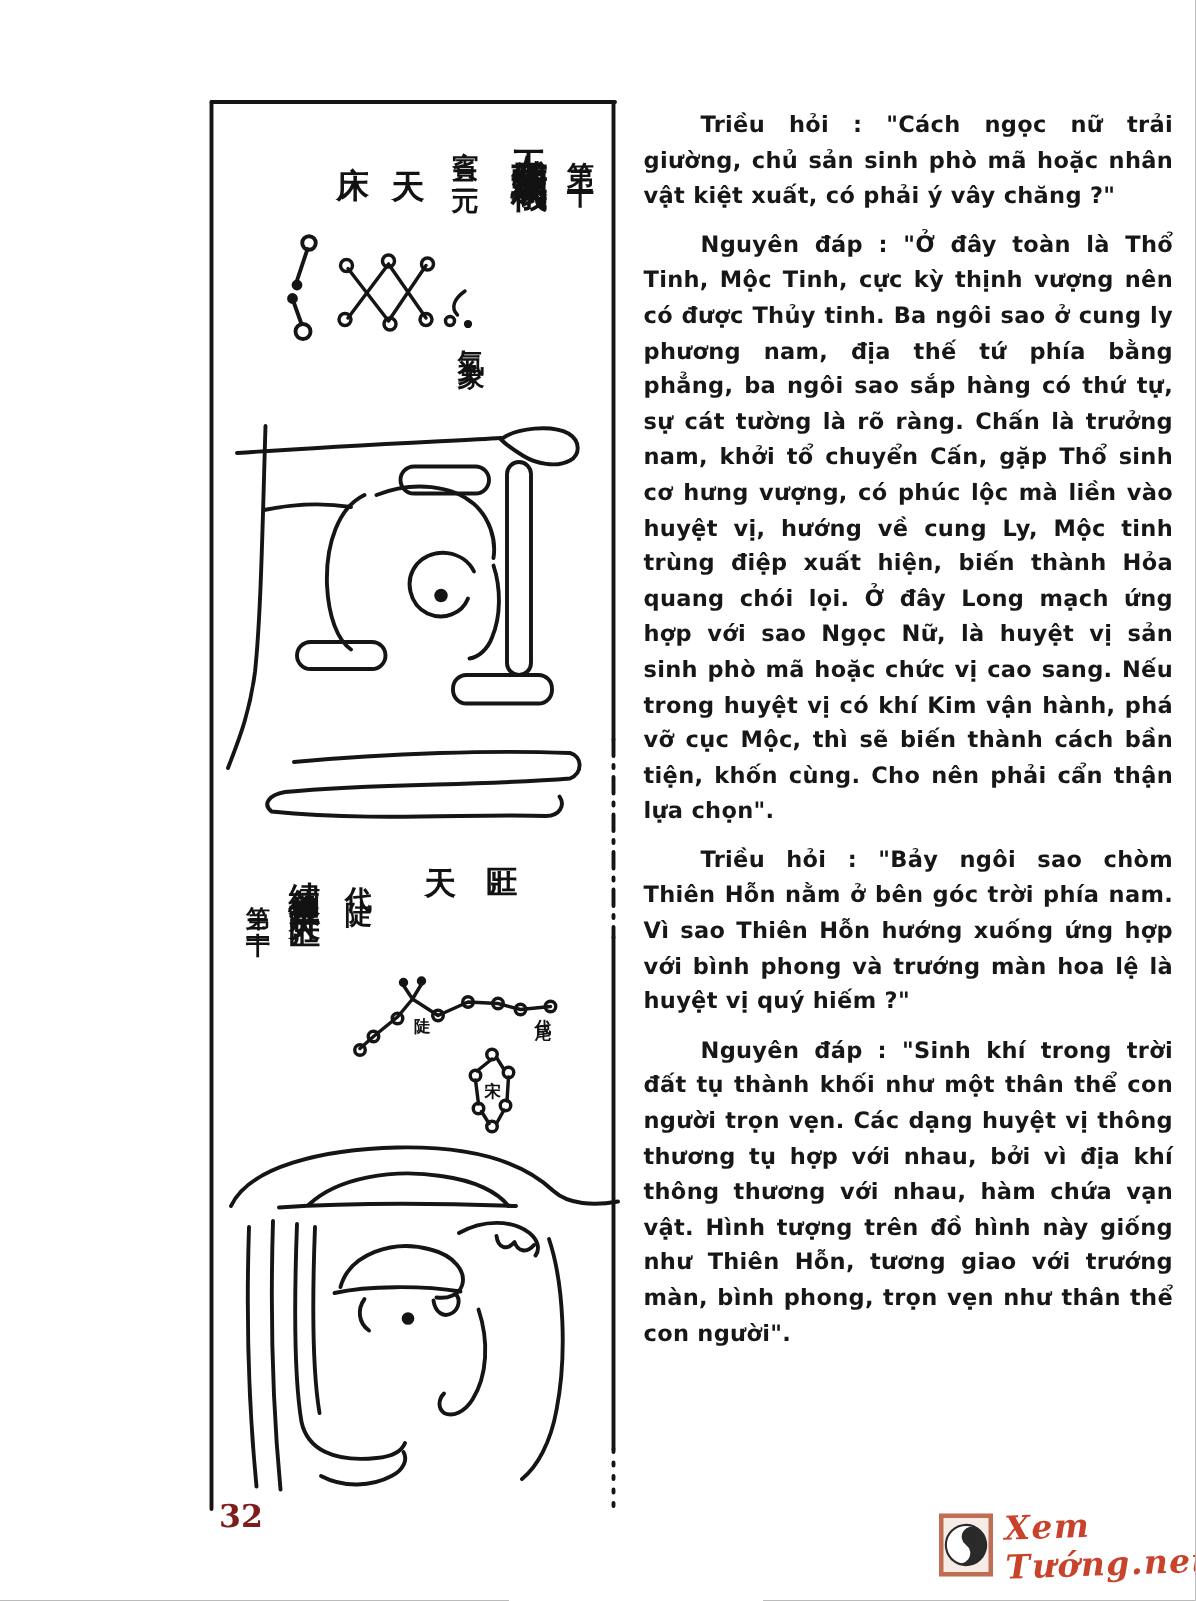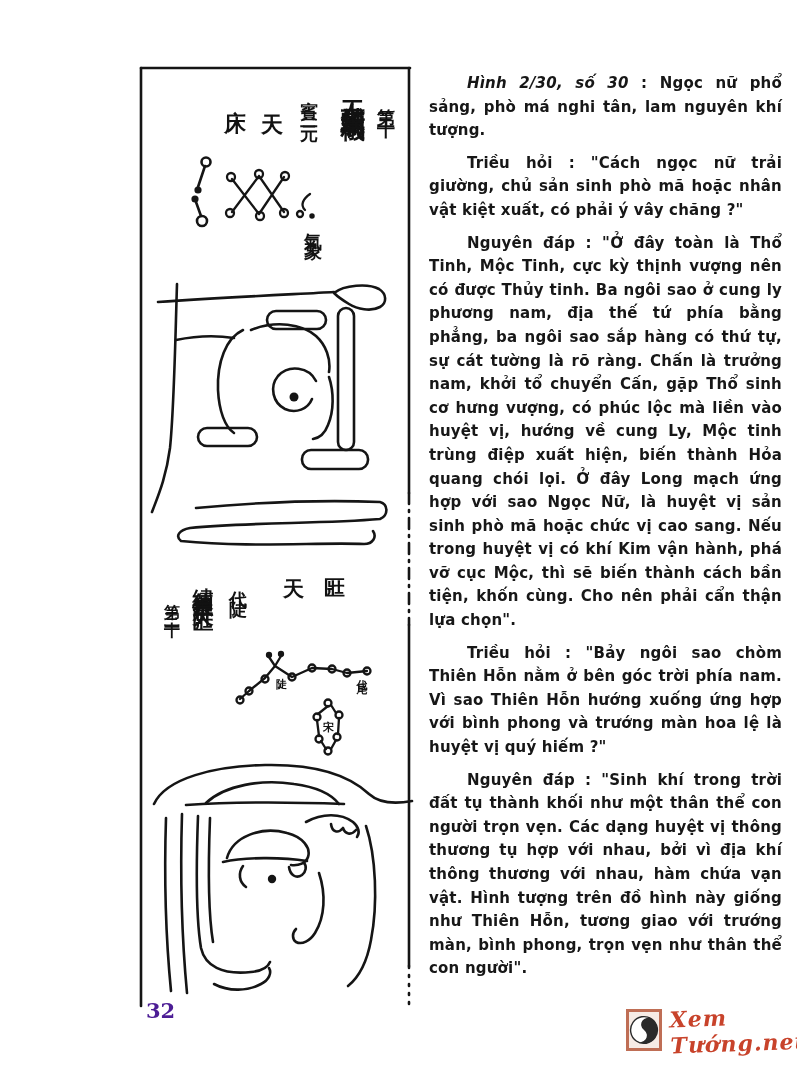--- a/index.html
+++ b/index.html
@@ -11,21 +11,21 @@
               text-align:justify;text-indent:38px;color:#171717;letter-spacing:.2px;}
   #text-col p .lead{font-style:italic;}
   
   #figure-area{position:absolute;left:128px;top:63px;width:292px;height:952px;}
   #figure-svg{position:absolute;left:0;top:0;}
   .vcol{position:absolute;writing-mode:vertical-rl;text-orientation:upright;
         font-family:"DejaVu Sans",sans-serif;font-weight:bold;color:#121212;line-height:1;}
   .hlabel{position:absolute;font-weight:bold;color:#121212;font-family:"DejaVu Sans",sans-serif;}
   
   #page-number{position:absolute;left:146px;top:998px;font-family:"DejaVu Serif",serif;
-               font-size:21px;font-weight:bold;color:#4c1d95;}
+               font-size:21px;font-weight:bold;color:#7f1d1d;}
   #watermark{position:absolute;left:626px;top:1004px;display:flex;align-items:center;gap:8px;}
   #wm-box{width:42px;height:42px;border:3px solid #bf6e55;background:#f6ebe5;
           display:flex;align-items:center;justify-content:center;box-sizing:border-box;}
   #wm-text{font-family:"DejaVu Serif",serif;font-style:italic;font-weight:bold;
            font-size:22px;color:#c8432b;transform:rotate(-2deg);letter-spacing:1px;}
 </style>
 </head>
 <body>
 
 <div id="page">
@@ -141,21 +141,20 @@
     <div class="vcol" style="left:64px;top:508px;font-size:21px;letter-spacing:5px;">繡幕銀屏天匨</div>
     <div class="vcol" style="left:101px;top:514px;font-size:18px;letter-spacing:8px;">代陡</div>
     <div class="hlabel" style="left:155px;top:512px;font-size:21px;">天</div>
     <div class="hlabel" style="left:196px;top:511px;font-size:21px;">匨</div>
     <div class="hlabel" style="left:148px;top:614px;font-size:11px;">陡</div>
     <div class="vcol" style="left:228px;top:608px;font-size:11px;letter-spacing:4px;">代尾</div>
     <div class="hlabel" style="left:195px;top:657px;font-size:11px;">宋</div>
   </div>
 
   <div id="text-col">
-    <p><span class="lead">Hình 2/30, số 30</span><span> : Ngọc nữ phổ sảng, phò má nghi tân, lam nguyên khí tượng.</span></p>
     <p><span>Triều hỏi : "Cách ngọc nữ trải giường, chủ sản sinh phò mã hoặc nhân vật kiệt xuất, có phải ý vây chăng ?"</span></p>
     <p><span>Nguyên đáp : "Ở đây toàn là Thổ Tinh, Mộc Tinh, cực kỳ thịnh vượng nên có được Thủy tinh. Ba ngôi sao ở cung ly phương nam, địa thế tứ phía bằng phẳng, ba ngôi sao sắp hàng có thứ tự, sự cát tường là rõ ràng. Chấn là trưởng nam, khởi tổ chuyển Cấn, gặp Thổ sinh cơ hưng vượng, có phúc lộc mà liền vào huyệt vị, hướng về cung Ly, Mộc tinh trùng điệp xuất hiện, biến thành Hỏa quang chói lọi. Ở đây Long mạch ứng hợp với sao Ngọc Nữ, là huyệt vị sản sinh phò mã hoặc chức vị cao sang. Nếu trong huyệt vị có khí Kim vận hành, phá vỡ cục Mộc, thì sẽ biến thành cách bần tiện, khốn cùng. Cho nên phải cẩn thận lựa chọn".</span></p>
     <p><span>Triều hỏi : "Bảy ngôi sao chòm Thiên Hỗn nằm ở bên góc trời phía nam. Vì sao Thiên Hỗn hướng xuống ứng hợp với bình phong và trướng màn hoa lệ là huyệt vị quý hiếm ?"</span></p>
     <p><span>Nguyên đáp : "Sinh khí trong trời đất tụ thành khối như một thân thể con người trọn vẹn. Các dạng huyệt vị thông thương tụ hợp với nhau, bởi vì địa khí thông thương với nhau, hàm chứa vạn vật. Hình tượng trên đồ hình này giống như Thiên Hỗn, tương giao với trướng màn, bình phong, trọn vẹn như thân thể con người".</span></p>
   </div>
 
   <div id="page-number">32</div>
 
   <div id="watermark">
     <div id="wm-box">

